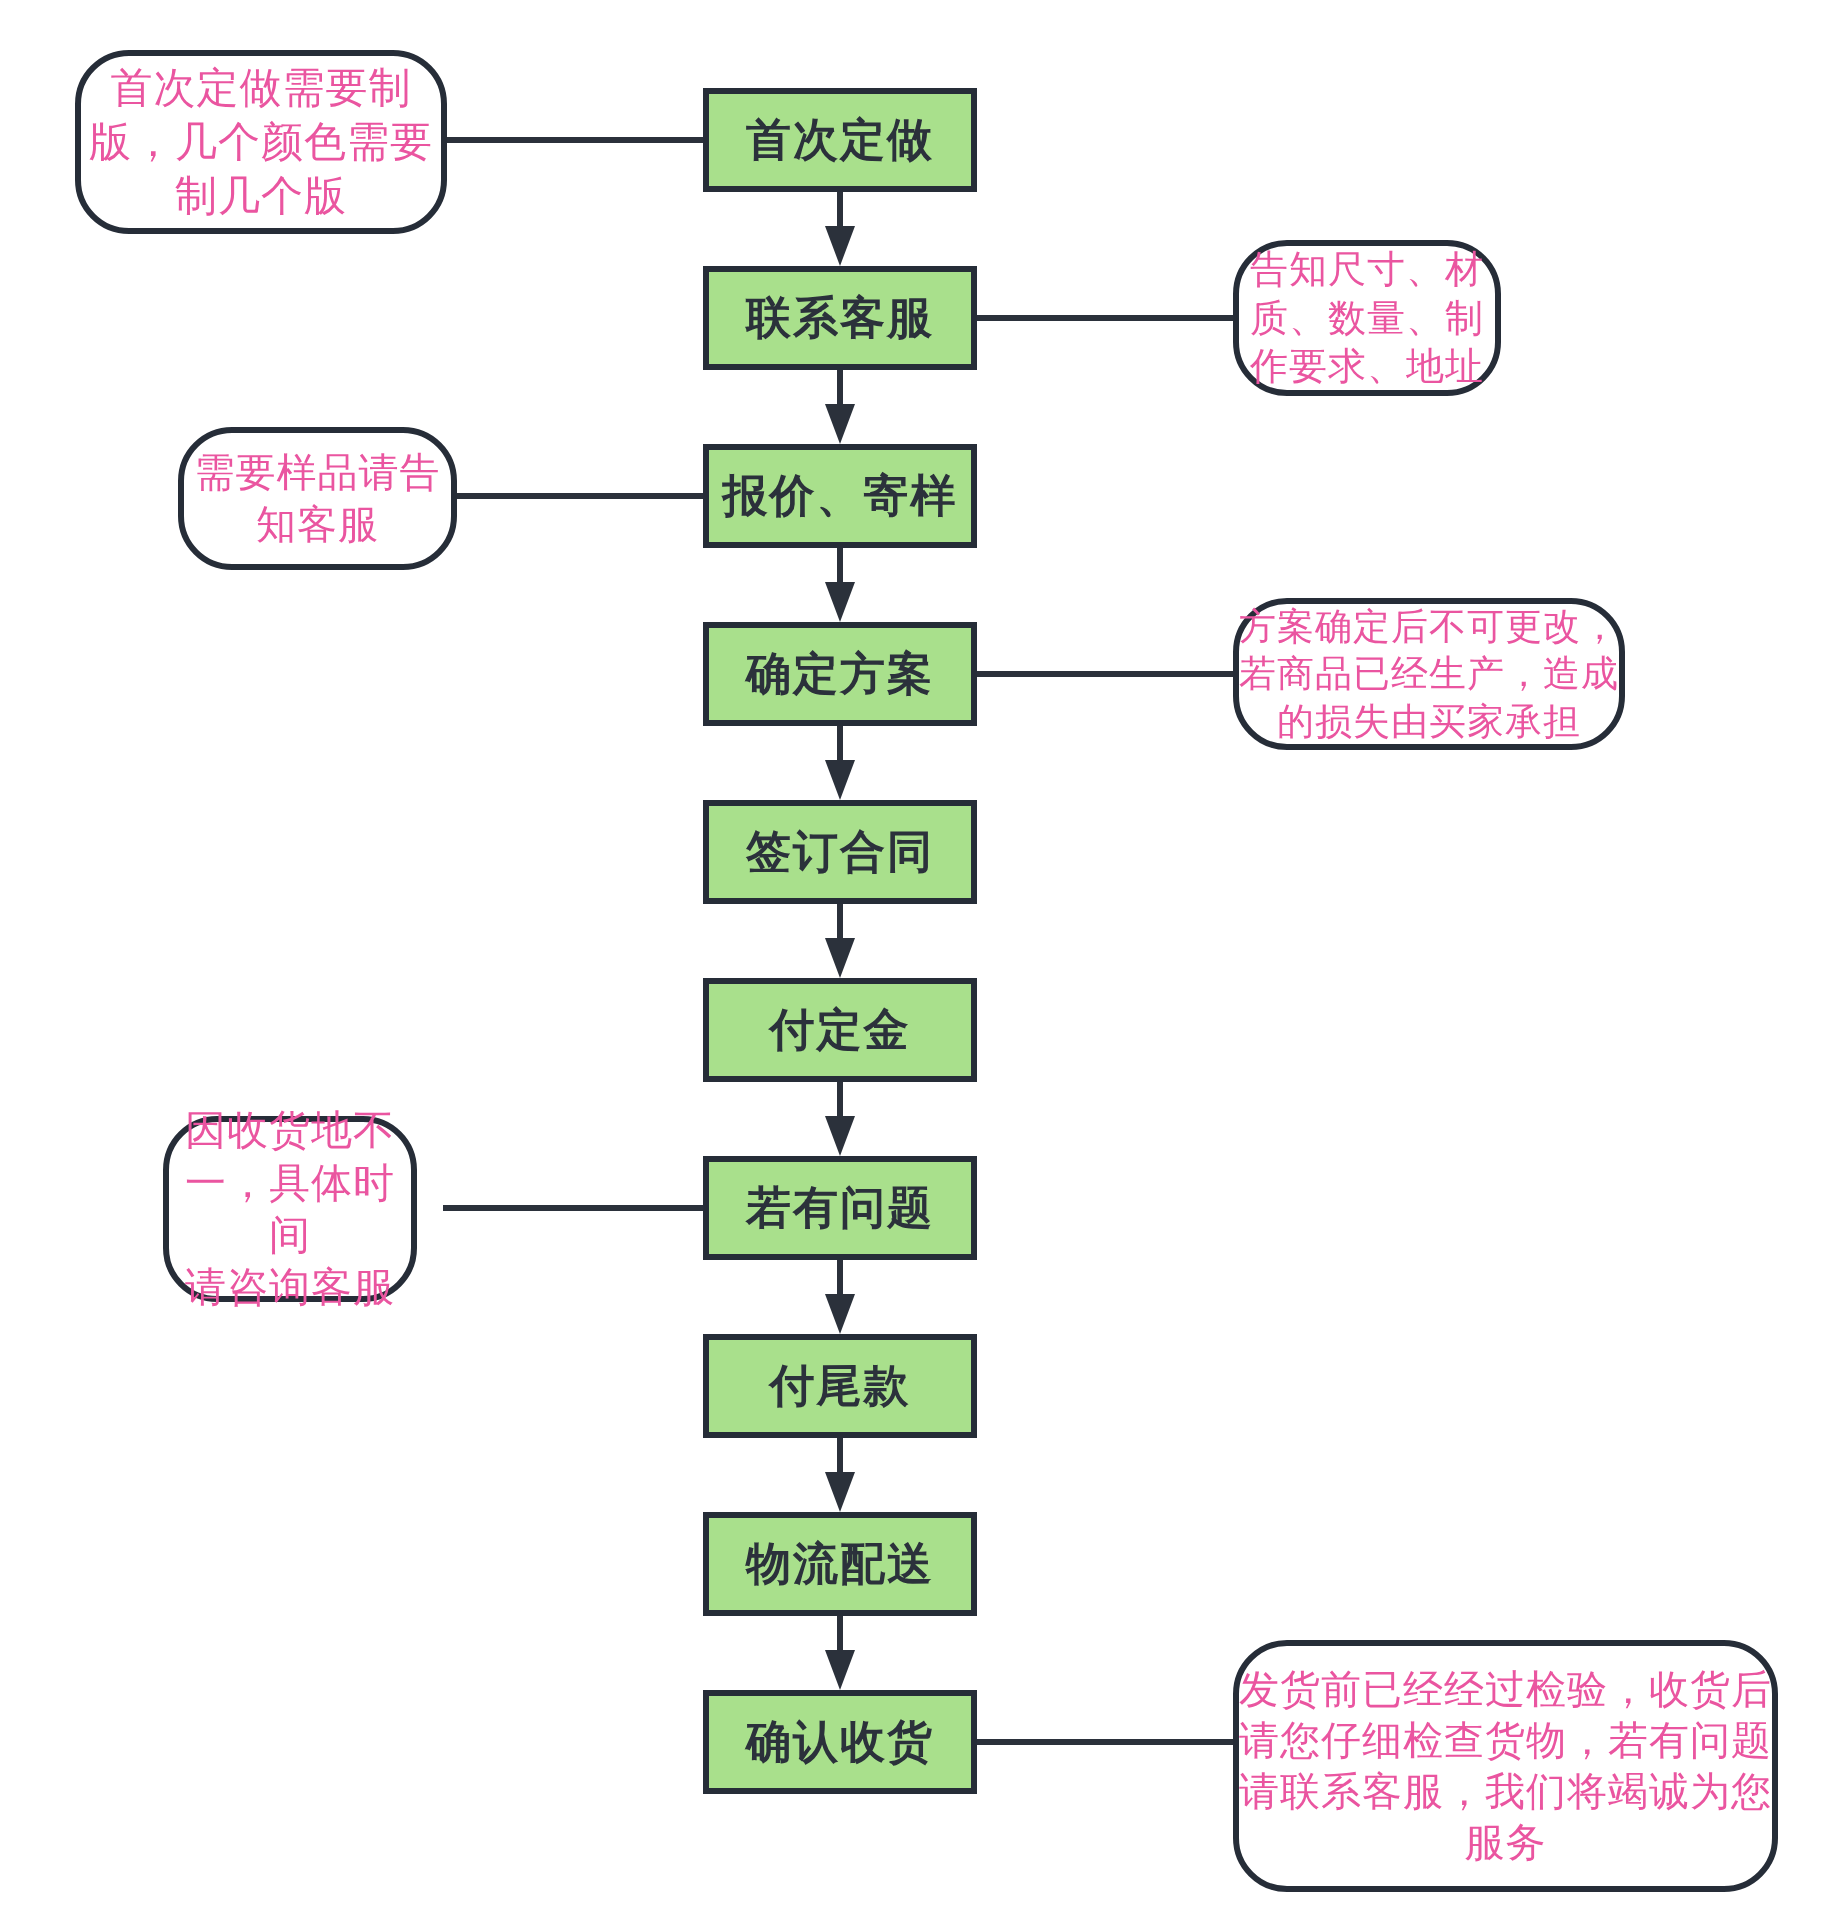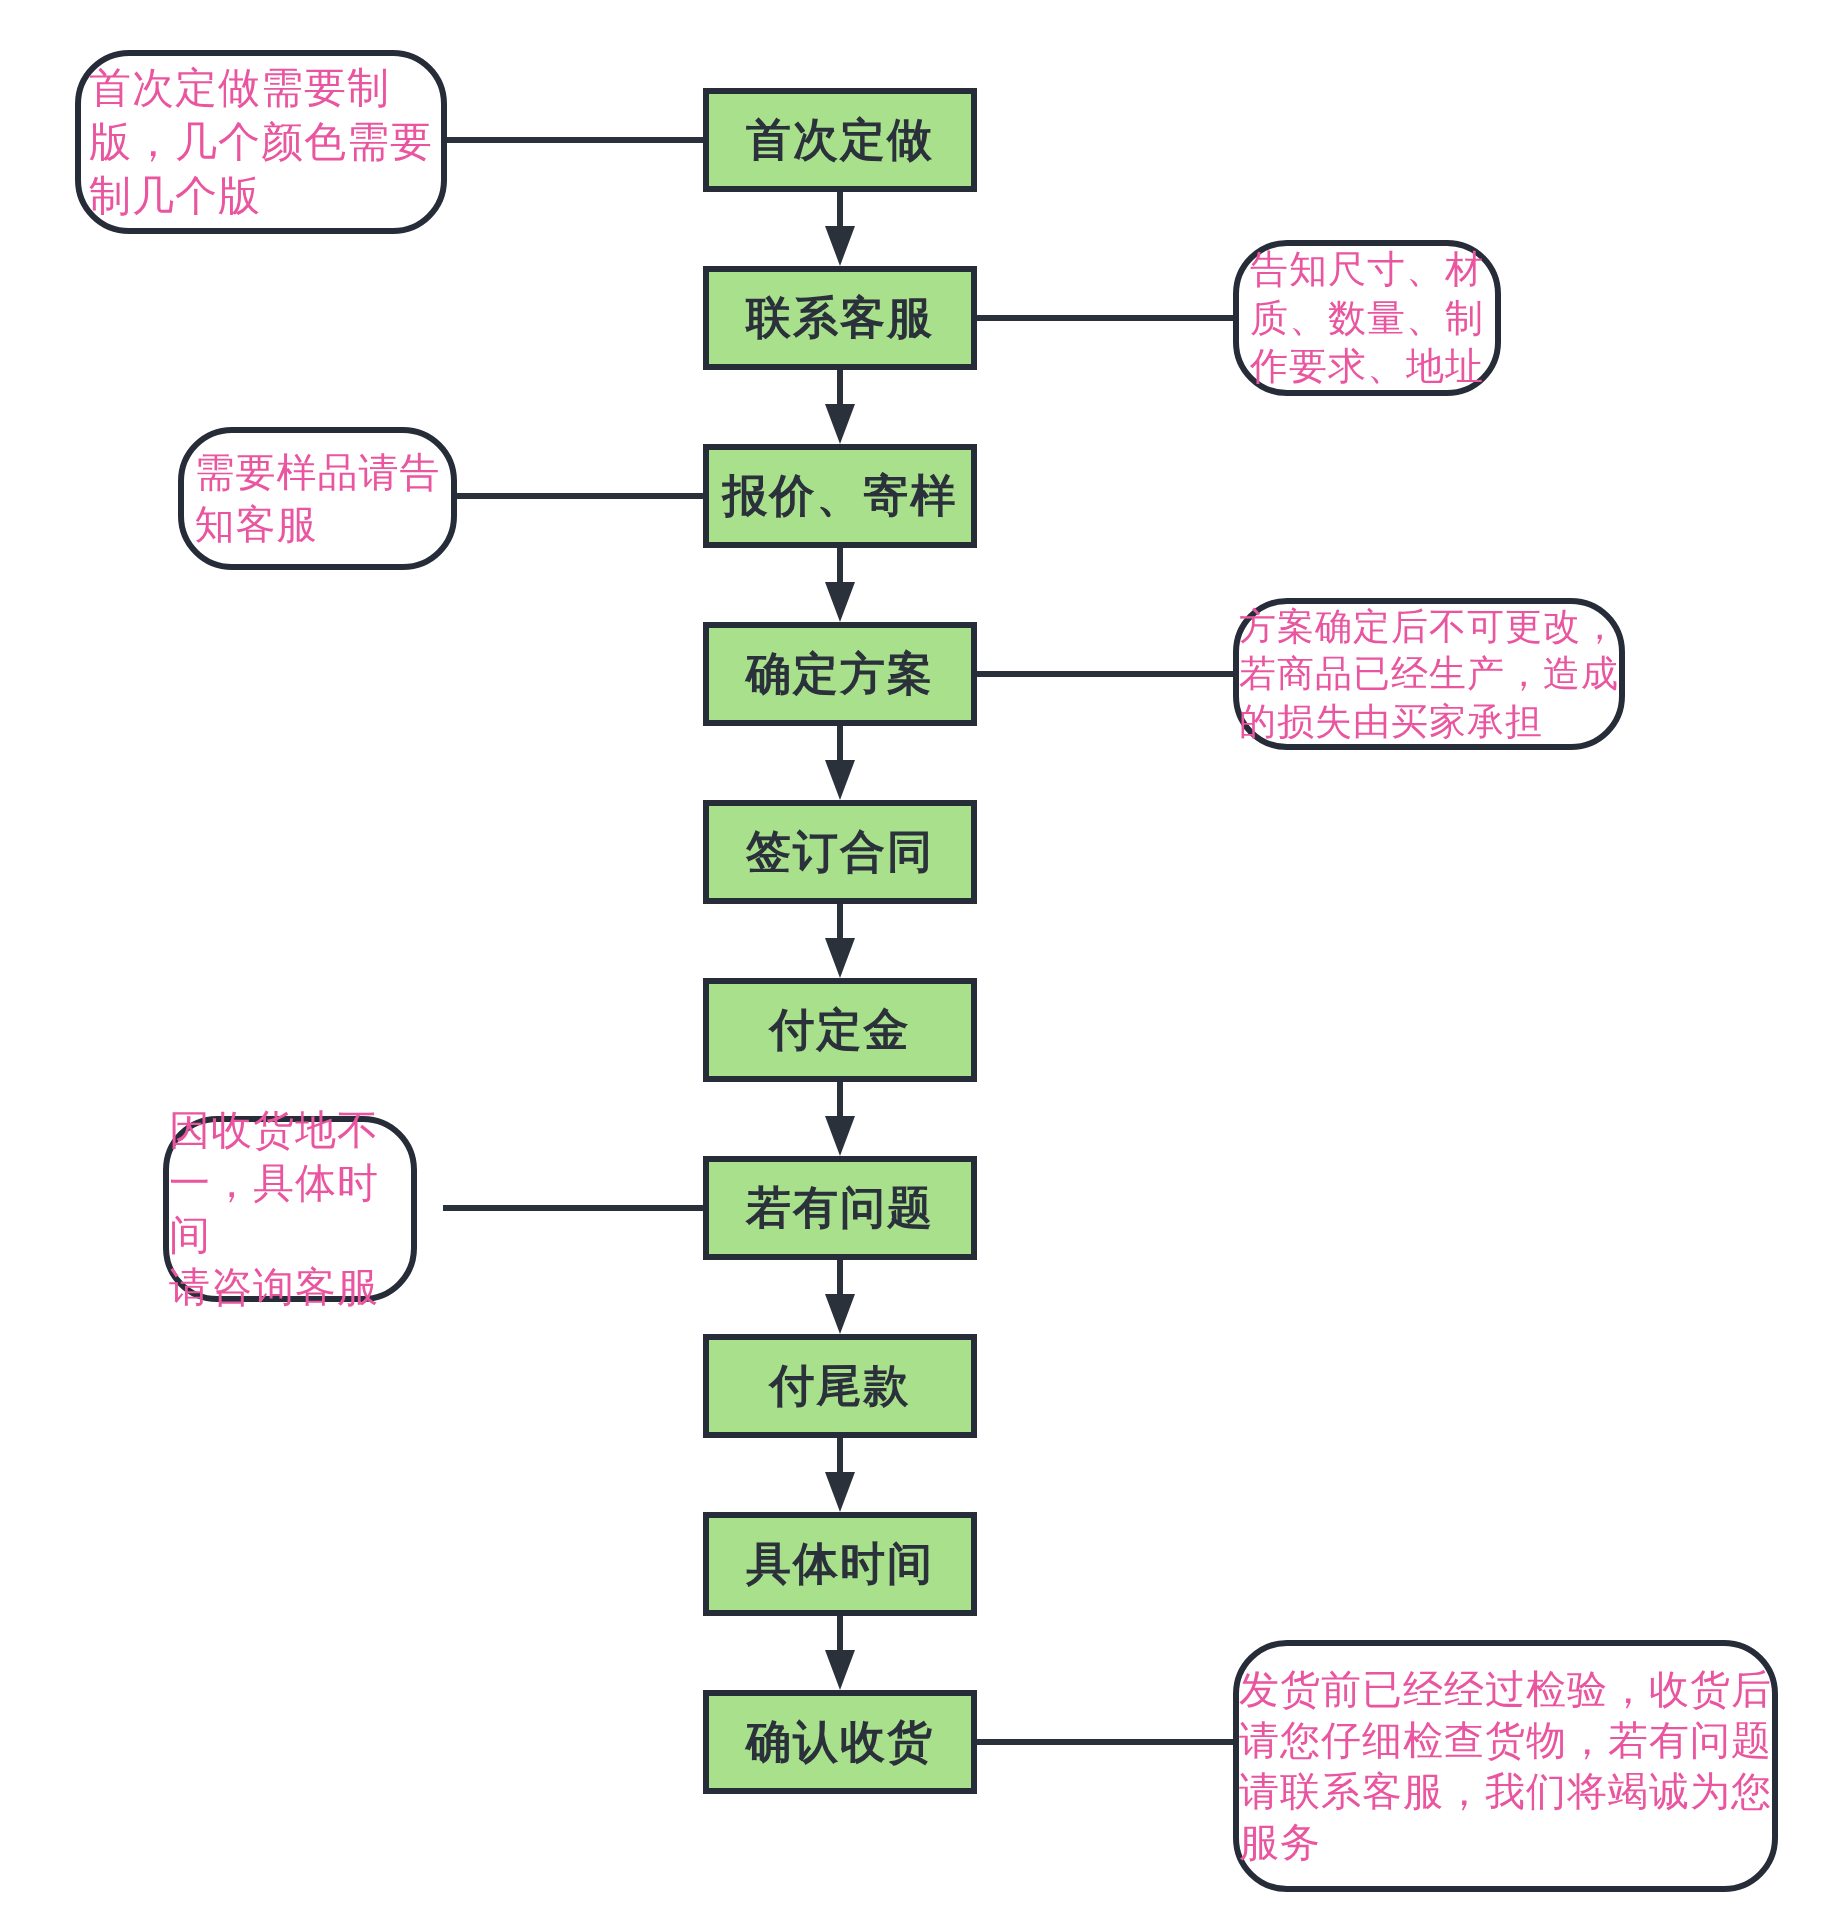--- a/index.html
+++ b/index.html
@@ -72,21 +72,21 @@
   }
 
   .callout {
     position: absolute;
     background: var(--callout-fill);
     border: 6px solid var(--callout-border);
     border-radius: 54px;
     display: flex;
     align-items: center;
     justify-content: center;
-    text-align: left;
+    text-align: center;
   }
   .callout-text {
     color: var(--callout-text);
     white-space: pre-line;
     line-height: 1.28;
     letter-spacing: 1px;
   }
 </style>
 </head>
 <body>
@@ -111,21 +111,21 @@
   <div class="step-box" style="top:800px">
       <span class="step-label">签订合同</span>
     </div>
   <div class="step-box" style="top:1156px">
       <span class="step-label">若有问题</span>
     </div>
   <div class="step-box" style="top:1334px">
       <span class="step-label">付尾款</span>
     </div>
   <div class="step-box" style="top:1512px">
-      <span class="step-label">具体时间</span>
+      <span class="step-label">物流配送</span>
     </div>
   <div class="step-box" style="top:1690px">
       <span class="step-label">确认收货</span>
     </div>
 
   <div class="flow-arrow" style="top:192px">
       <div class="arrow-line"></div>
       <div class="arrow-head"></div>
     </div>
   <div class="flow-arrow" style="top:370px">

